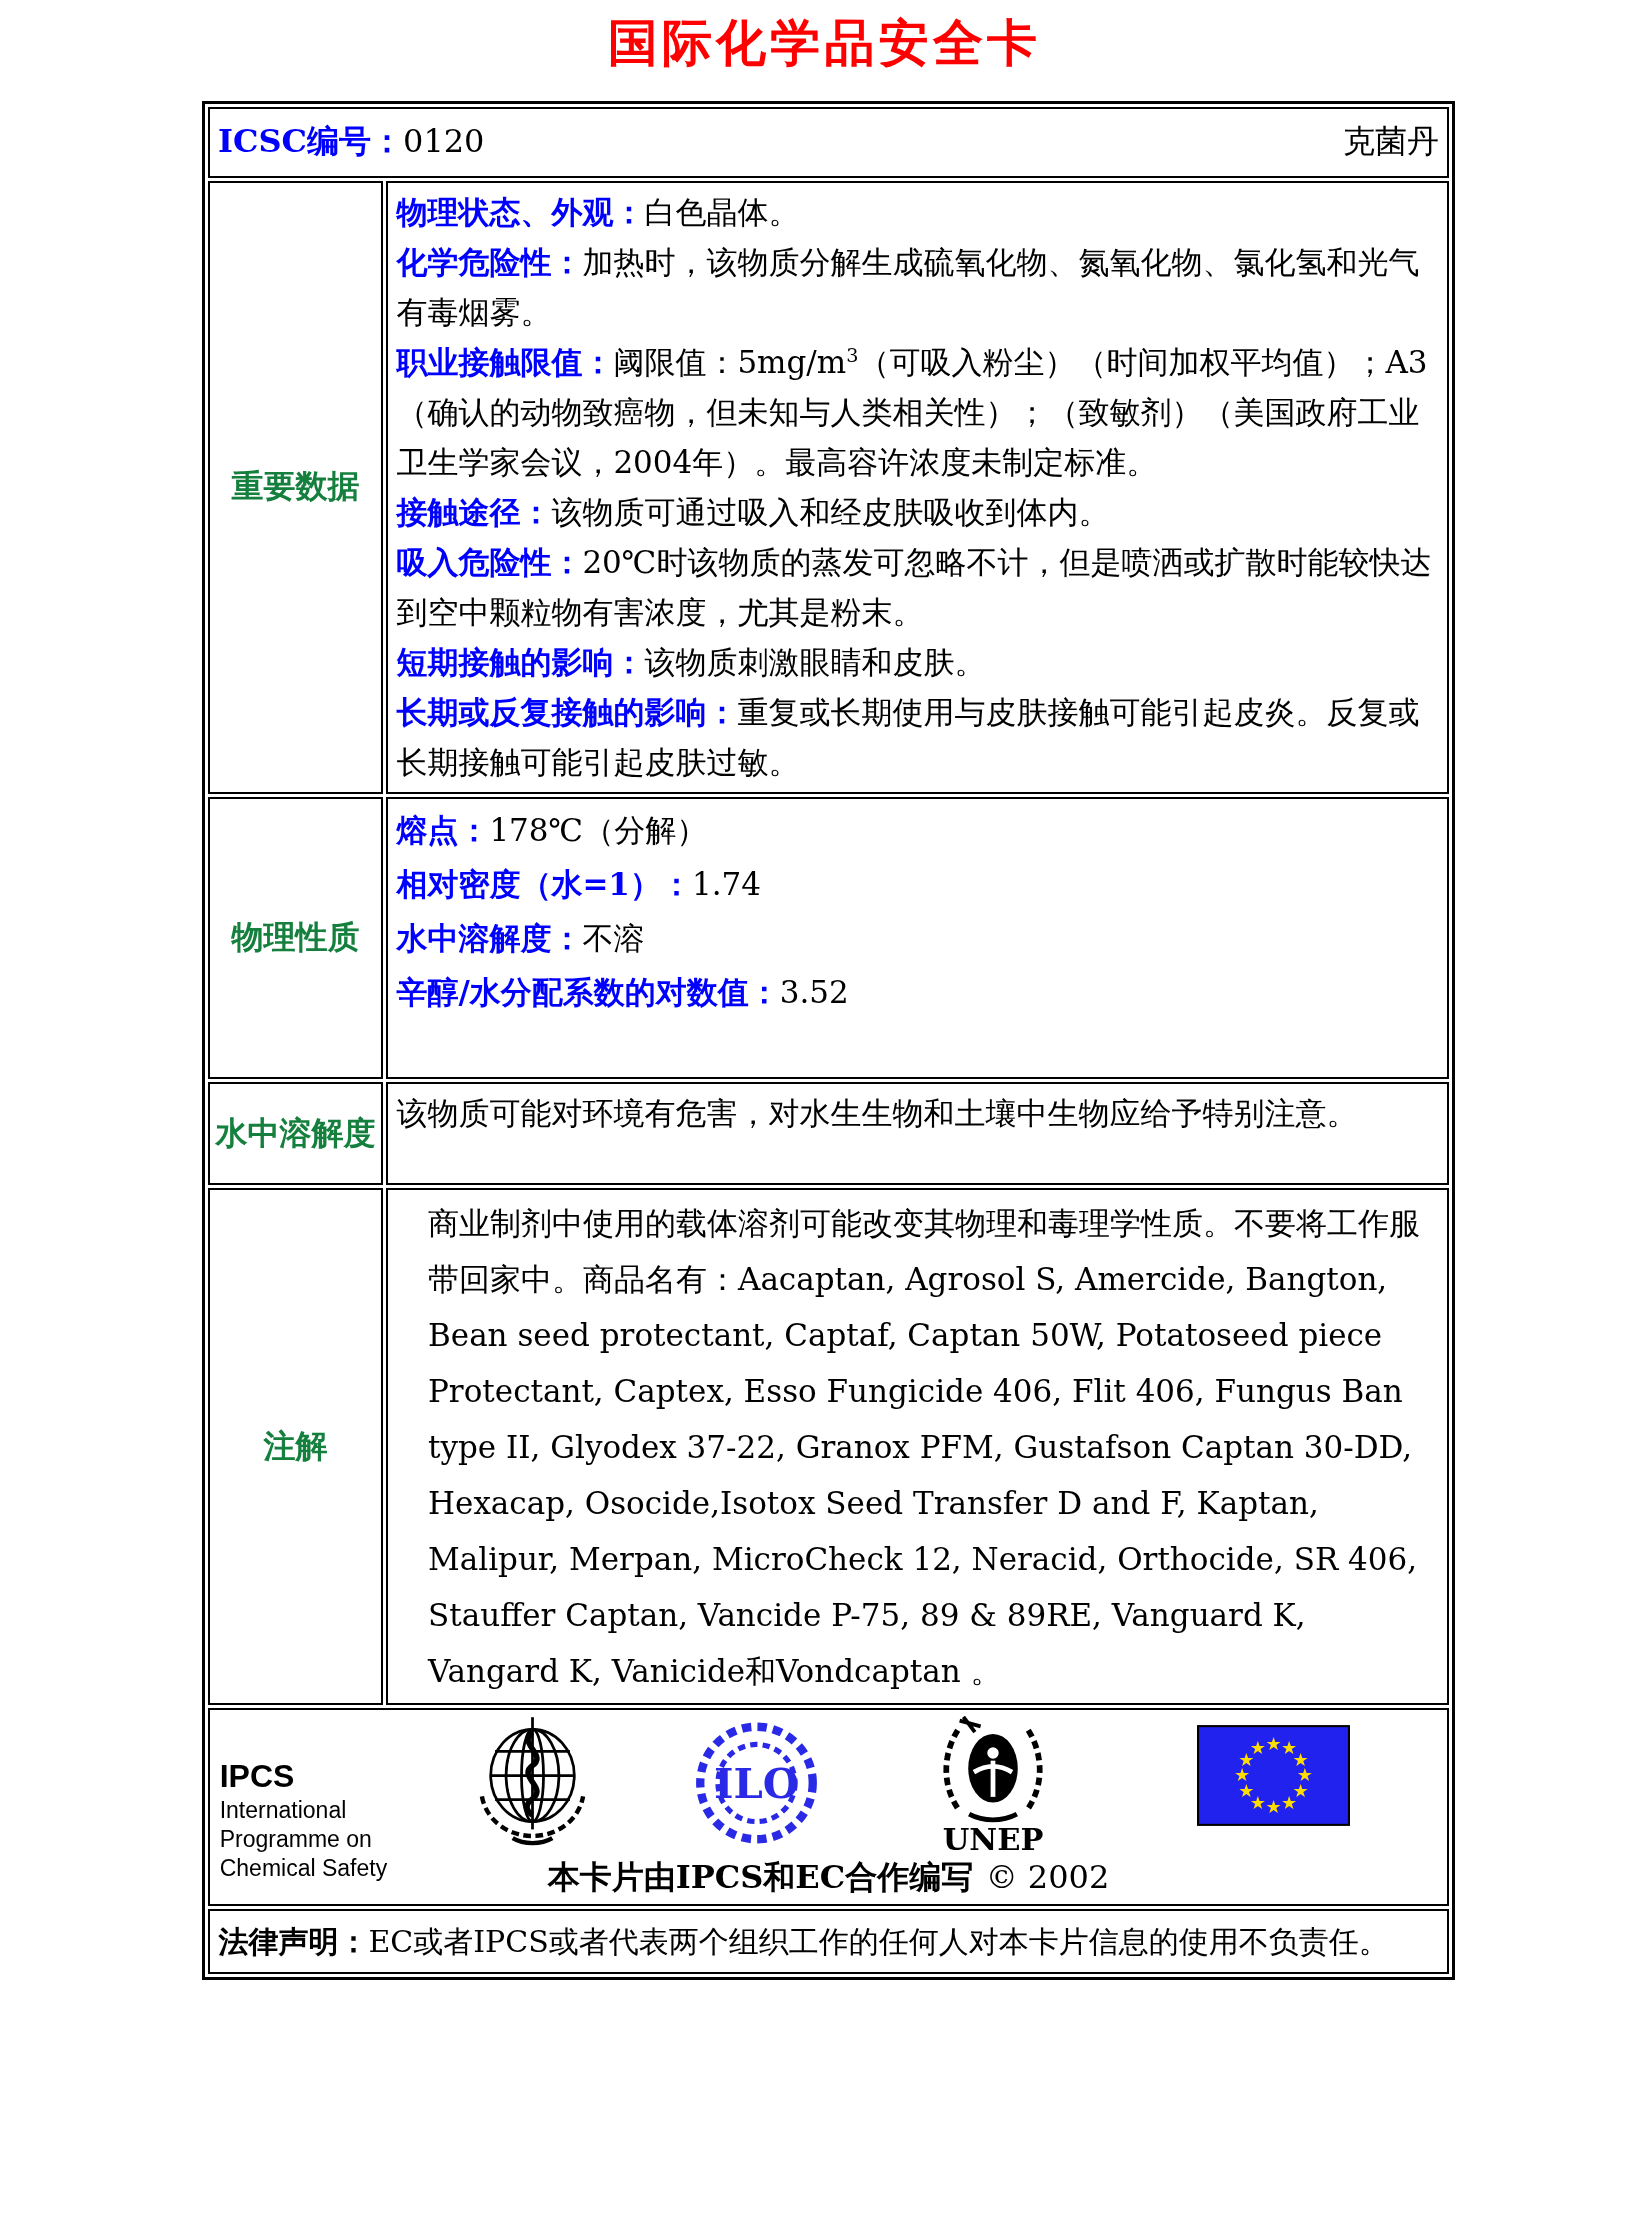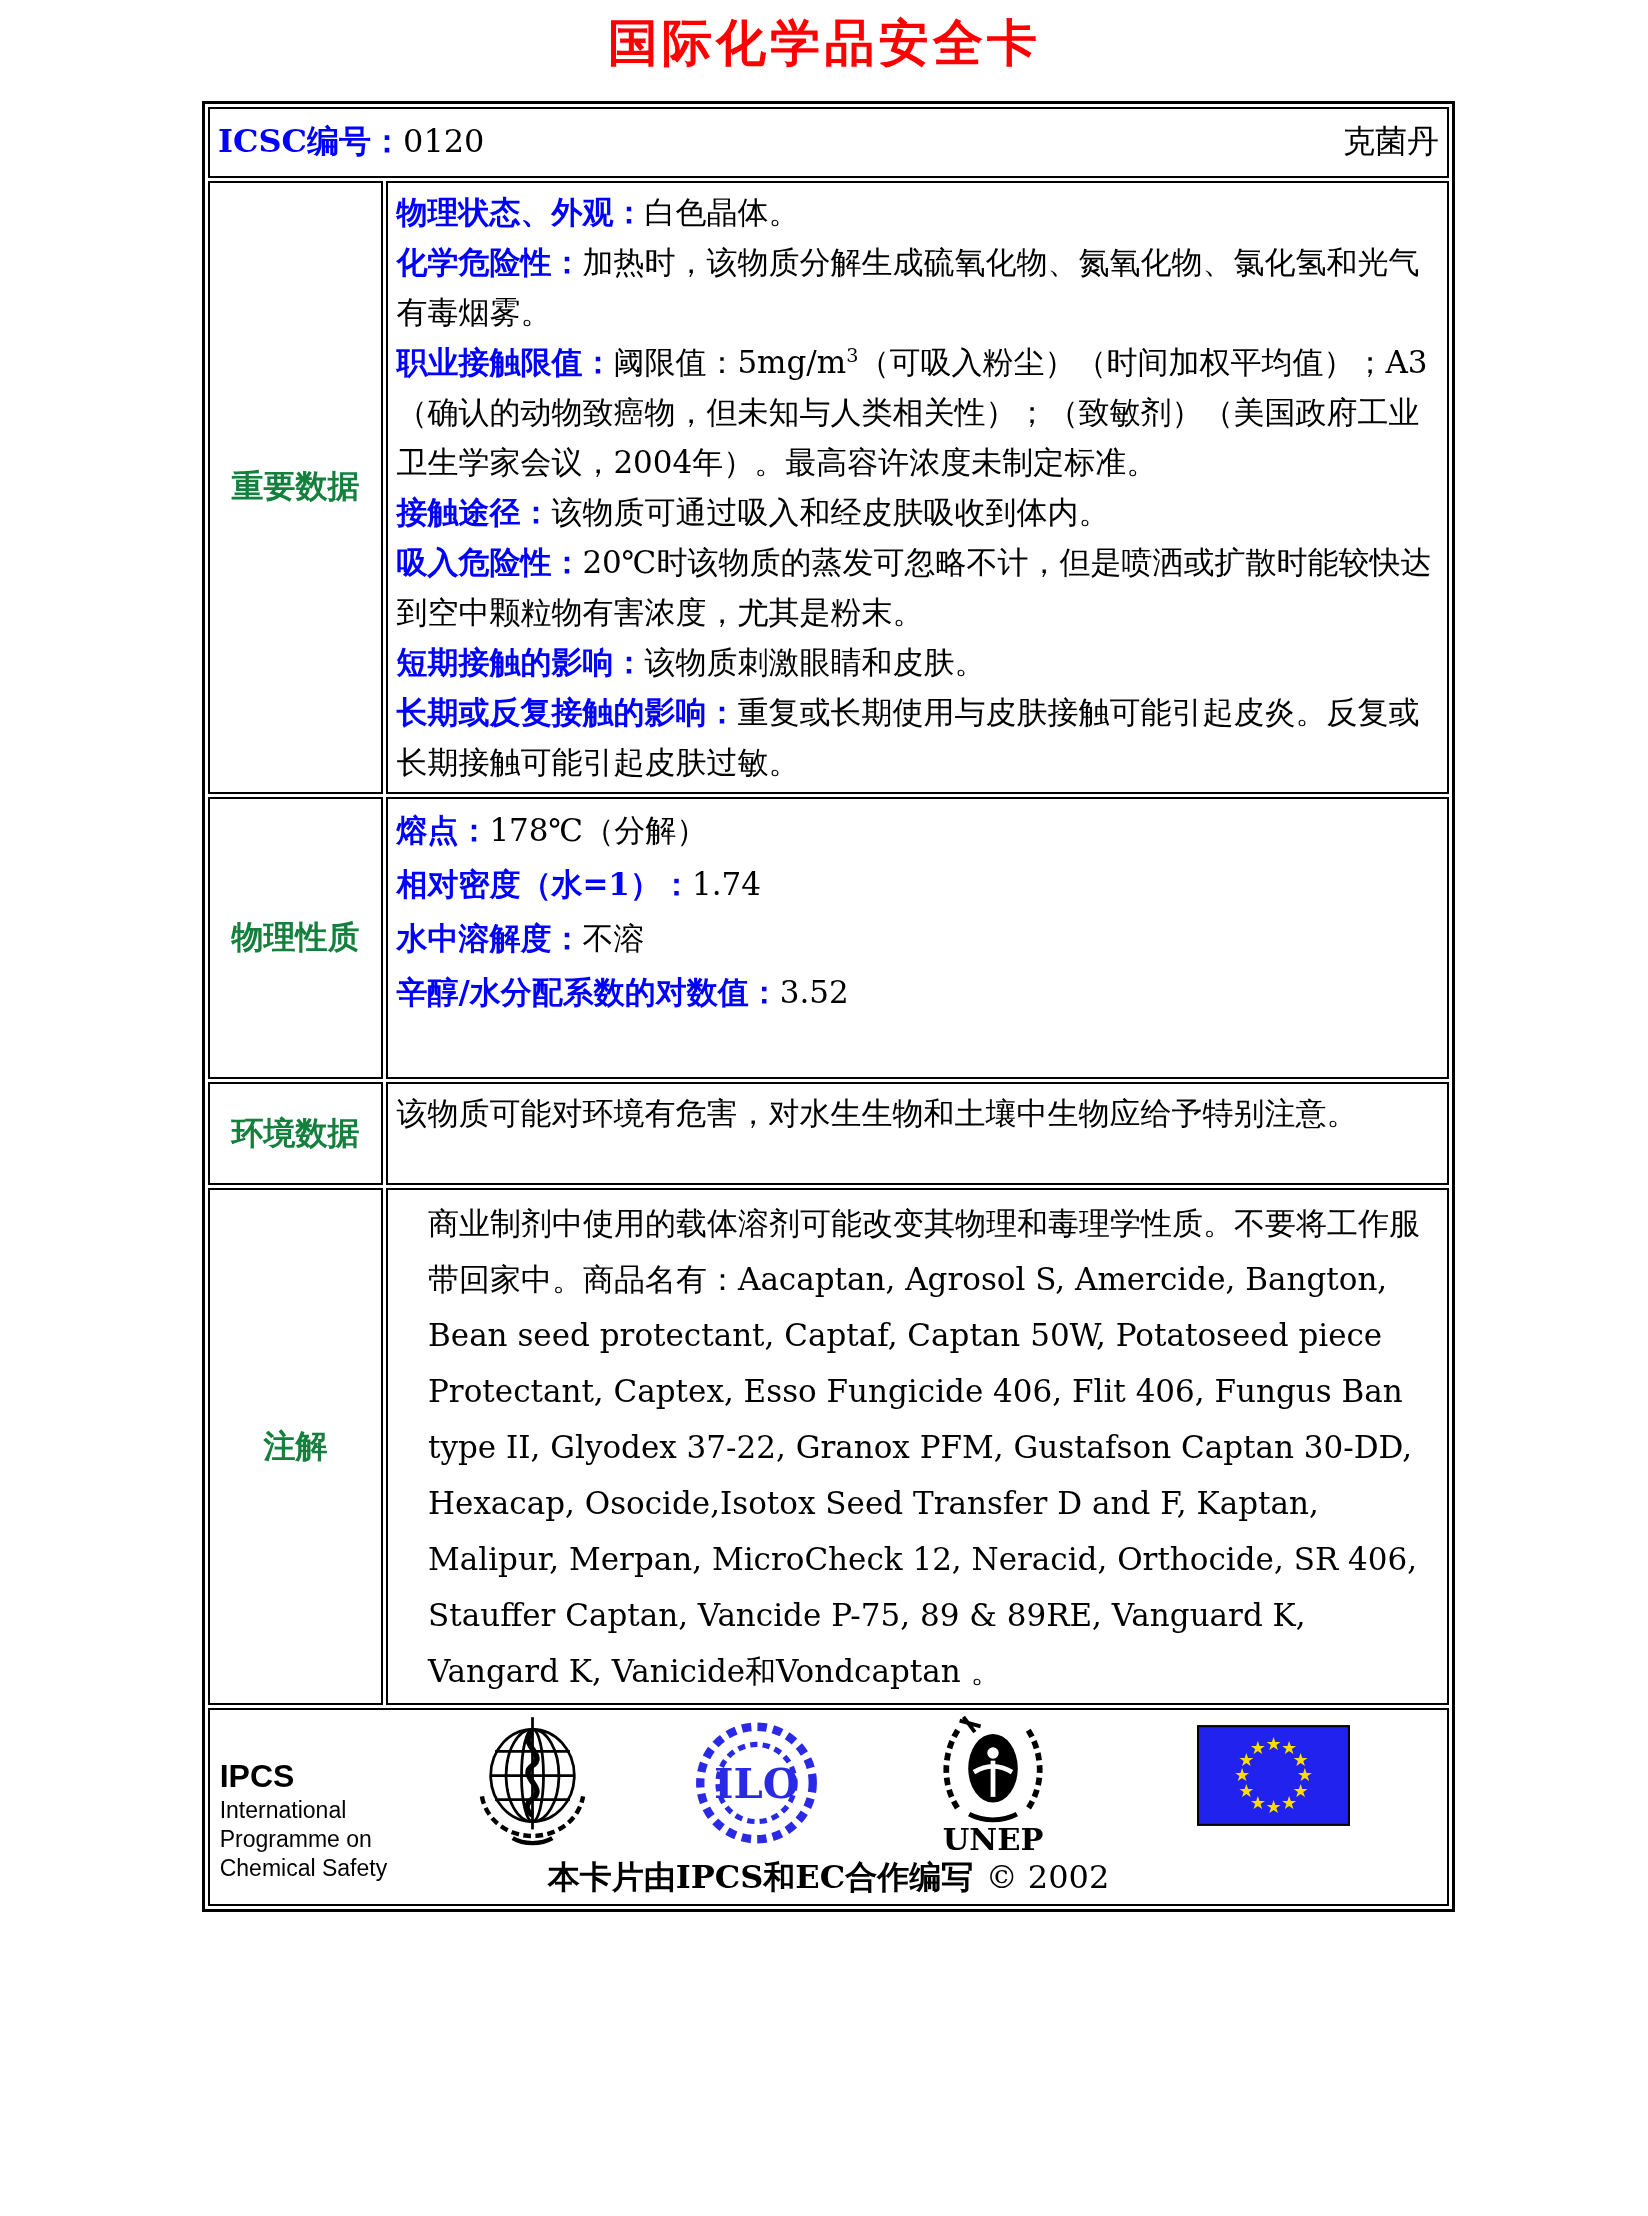--- a/index.html
+++ b/index.html
@@ -114,21 +114,21 @@
       <td class="rowlabel">物理性质</td>
       <td class="content phys" style="height:270px">
         <div><span class="lbl">熔点：</span><span>178℃（分解）</span></div>
         <div><span class="lbl">相对密度（水=1）：</span><span>1.74</span></div>
         <div><span class="lbl">水中溶解度：</span><span>不溶</span></div>
         <div><span class="lbl">辛醇/水分配系数的对数值：</span><span>3.52</span></div>
       </td>
     </tr>
 
     <tr>
-      <td class="rowlabel">环境数据</td>
+      <td class="rowlabel">水中溶解度</td>
       <td class="content" style="height:91px">该物质可能对环境有危害，对水生生物和土壤中生物应给予特别注意。</td>
     </tr>
 
     <tr>
       <td class="rowlabel">注解</td>
       <td class="content notes-cell" style="height:460px">商业制剂中使用的载体溶剂可能改变其物理和毒理学性质。不要将工作服带回家中。商品名有：Aacaptan, Agrosol S, Amercide, Bangton, Bean seed protectant, Captaf, Captan 50W, Potatoseed piece Protectant, Captex, Esso Fungicide 406, Flit 406, Fungus Ban type II, Glyodex 37-22, Granox PFM, Gustafson Captan 30-DD, Hexacap, Osocide,Isotox Seed Transfer D and F, Kaptan, Malipur, Merpan, MicroCheck 12, Neracid, Orthocide, SR 406, Stauffer Captan, Vancide P-75, 89 &amp; 89RE, Vanguard K, Vangard K, Vanicide和Vondcaptan 。</td>
     </tr>
 
 
     <tr>
@@ -190,18 +190,23 @@
             <text x="87.5" y="42">★</text>
           </g>
         </svg>
 
         <div class="credit-line">
           <span class="credit-main">本卡片由IPCS和EC合作编写</span><span class="credit-copy">© 2002</span>
         </div>
       </td>
     </tr>
 
+    <tr>
+      <td colspan="2" class="legal">
+        <span class="legal-lbl">法律声明：</span><span>EC或者IPCS或者代表两个组织工作的任何人对本卡片信息的使用不负责任。</span>
+      </td>
+    </tr>
   </tbody>
     </table>
 
   <div class="spacer-bottom"></div>
 </div>
 
 
 </body></html>

